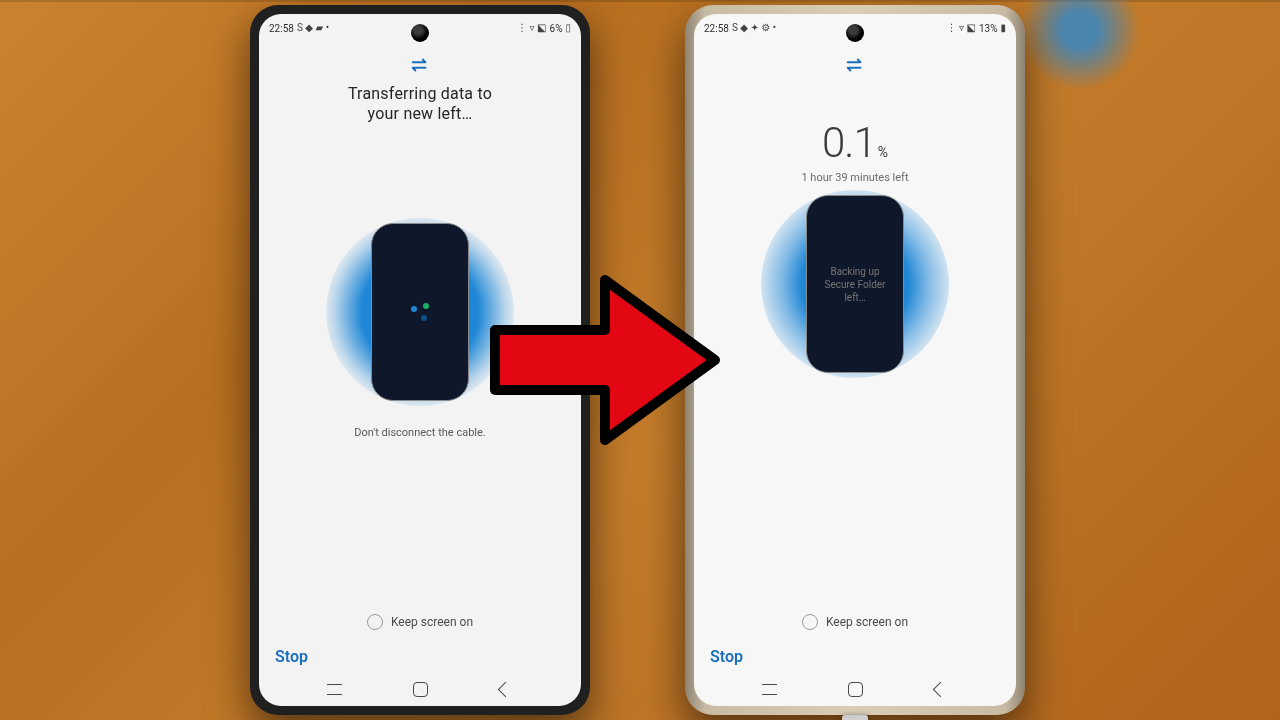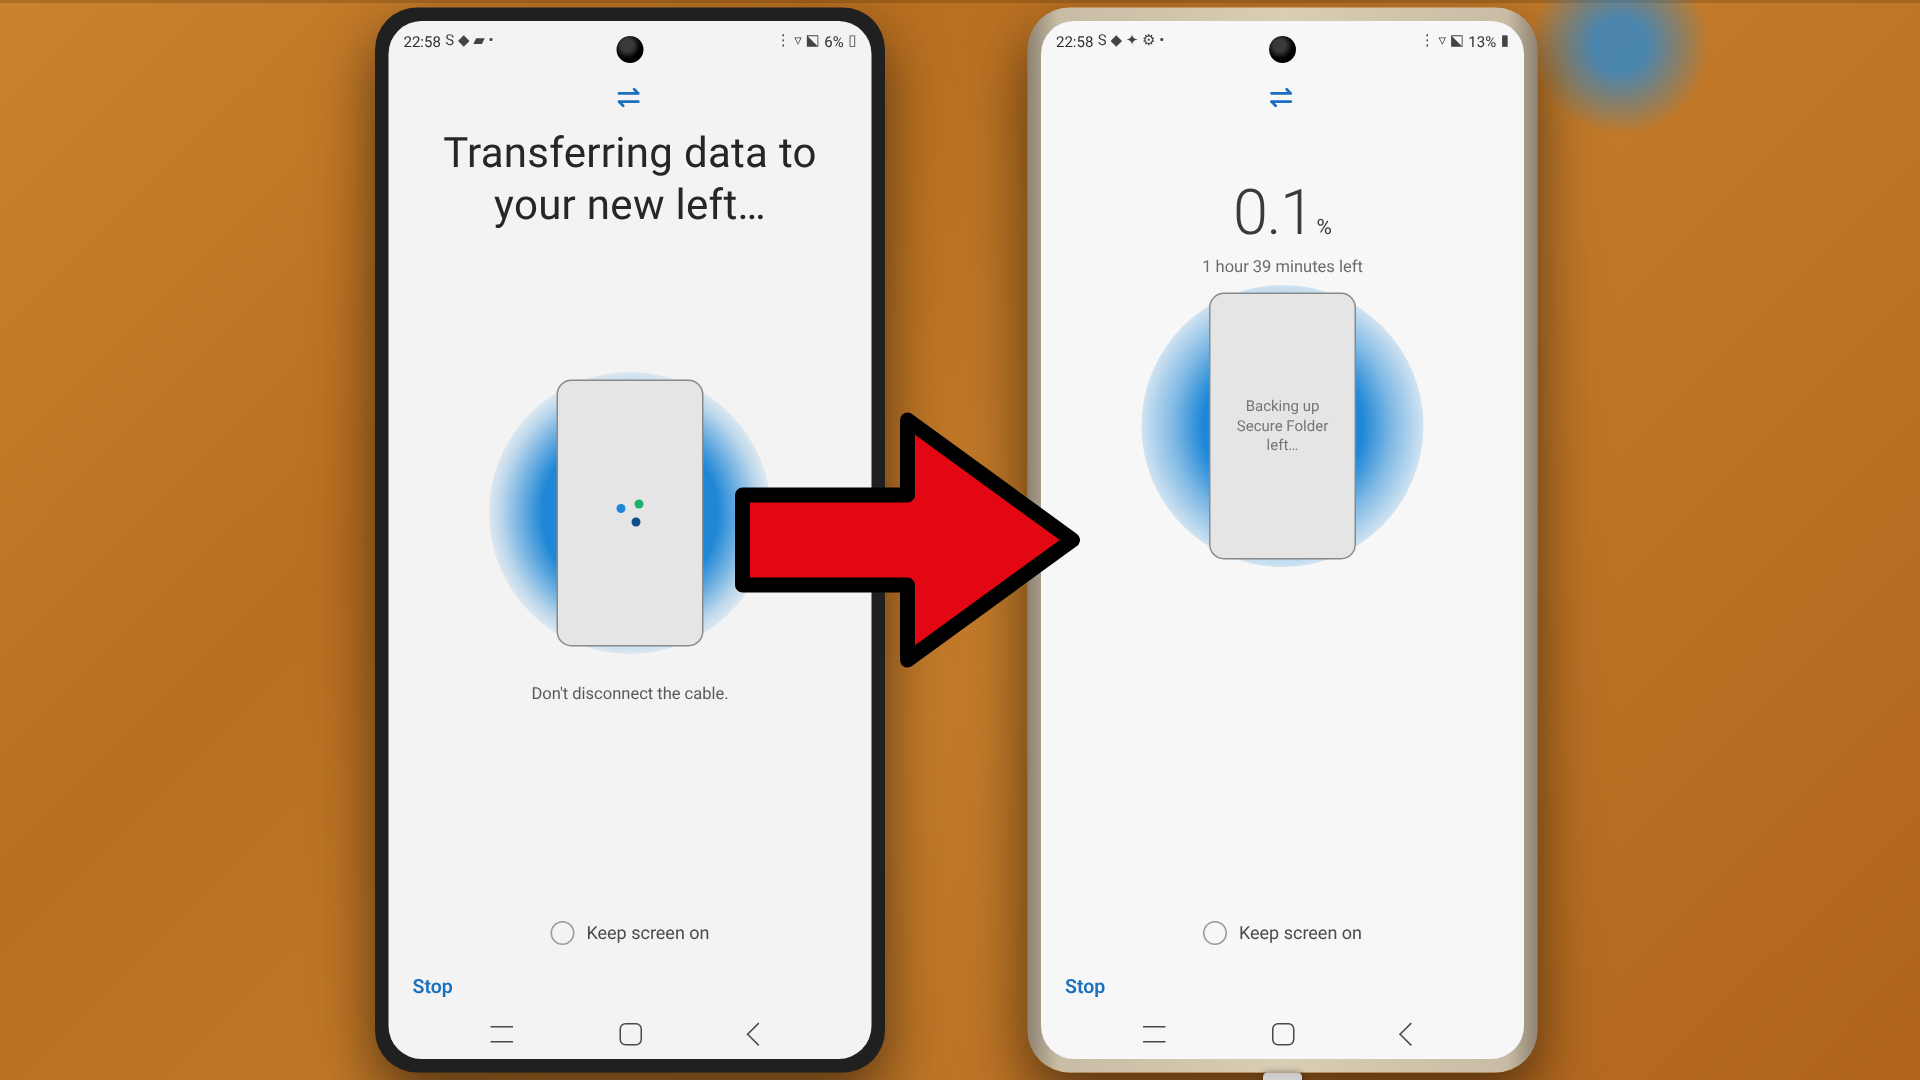--- a/index.html
+++ b/index.html
@@ -83,21 +83,21 @@
     flex-direction:column;
     align-items:center;
     position:relative;
     padding-top:12px;
   }
 
   .switch-icon{width:22px;height:22px;color:#1b6fbf}
 
   .title{
     margin-top:8px;
-    font-size:28px;
+    font-size:16px;
     line-height:1.25;
     color:#262626;
     text-align:center;
     font-weight:400;
     letter-spacing:.2px;
   }
 
   .pct-block{margin-top:42px;text-align:center;color:#3a3a3a}
   .pct-big{font-size:42px;font-weight:300;letter-spacing:-1px}
   .pct-unit{font-size:14px;margin-left:2px}
@@ -114,22 +114,22 @@
     position:absolute;inset:0;border-radius:50%;
     background:radial-gradient(circle,#1f87d6 0 40%,rgba(31,135,214,.55) 55%,rgba(31,135,214,.15) 72%,transparent 78%);
   }
   #phone-left .pulse{background:radial-gradient(circle,#1f87d6 0 44%,rgba(31,135,214,.25) 65%,transparent 75%);}
 
   .phone-outline{
     position:absolute;
     left:50%;top:50%;transform:translate(-50%,-50%);
     width:96px;height:176px;
     border:1.5px solid #8a8a8a;
-    border-radius:10px;
-    background:#e5e5e5;
+    border-radius:22px;
+    background:#0f172a;
     display:flex;align-items:center;justify-content:center;
     text-align:center;
   }
   .outline-text{
     font-size:10px;line-height:1.3;color:#767676;padding:0 6px;
   }
   .dots{width:18px;height:18px;position:relative}
   .dots span{position:absolute;width:6px;height:6px;border-radius:50%}
   .dots span:nth-child(1){background:#1f87d6;left:0;top:3px}
   .dots span:nth-child(2){background:#19b26b;right:0;top:0}
@@ -146,21 +146,21 @@
     display:flex;align-items:center;justify-content:center;gap:8px;
     font-size:12px;color:#4b4b4b;
   }
   .chk{
     width:14px;height:14px;border:1.5px solid #9a9a9a;border-radius:50%;
     display:inline-block;
   }
 
   .stop-row{
     position:absolute;bottom:40px;left:16px;
-    font-size:13px;font-weight:600;color:#1b6fbf;
+    font-size:16px;font-weight:600;color:#1b6fbf;
   }
 
   .navbar{
     position:absolute;bottom:0;left:0;right:0;
     height:34px;display:flex;align-items:center;justify-content:space-evenly;
   }
   .nav-btn{width:20px;height:20px;display:flex;align-items:center;justify-content:center;opacity:.85}
   .nav-recent{width:15px;border-top:1.4px solid #2a2a2a;border-bottom:1.4px solid #2a2a2a;height:9px}
   .nav-home{width:13px;height:13px;border:1.4px solid #2a2a2a;border-radius:4px}
   .nav-back{width:10px;height:10px;border-left:1.6px solid #2a2a2a;border-bottom:1.6px solid #2a2a2a;transform:rotate(45deg)}

